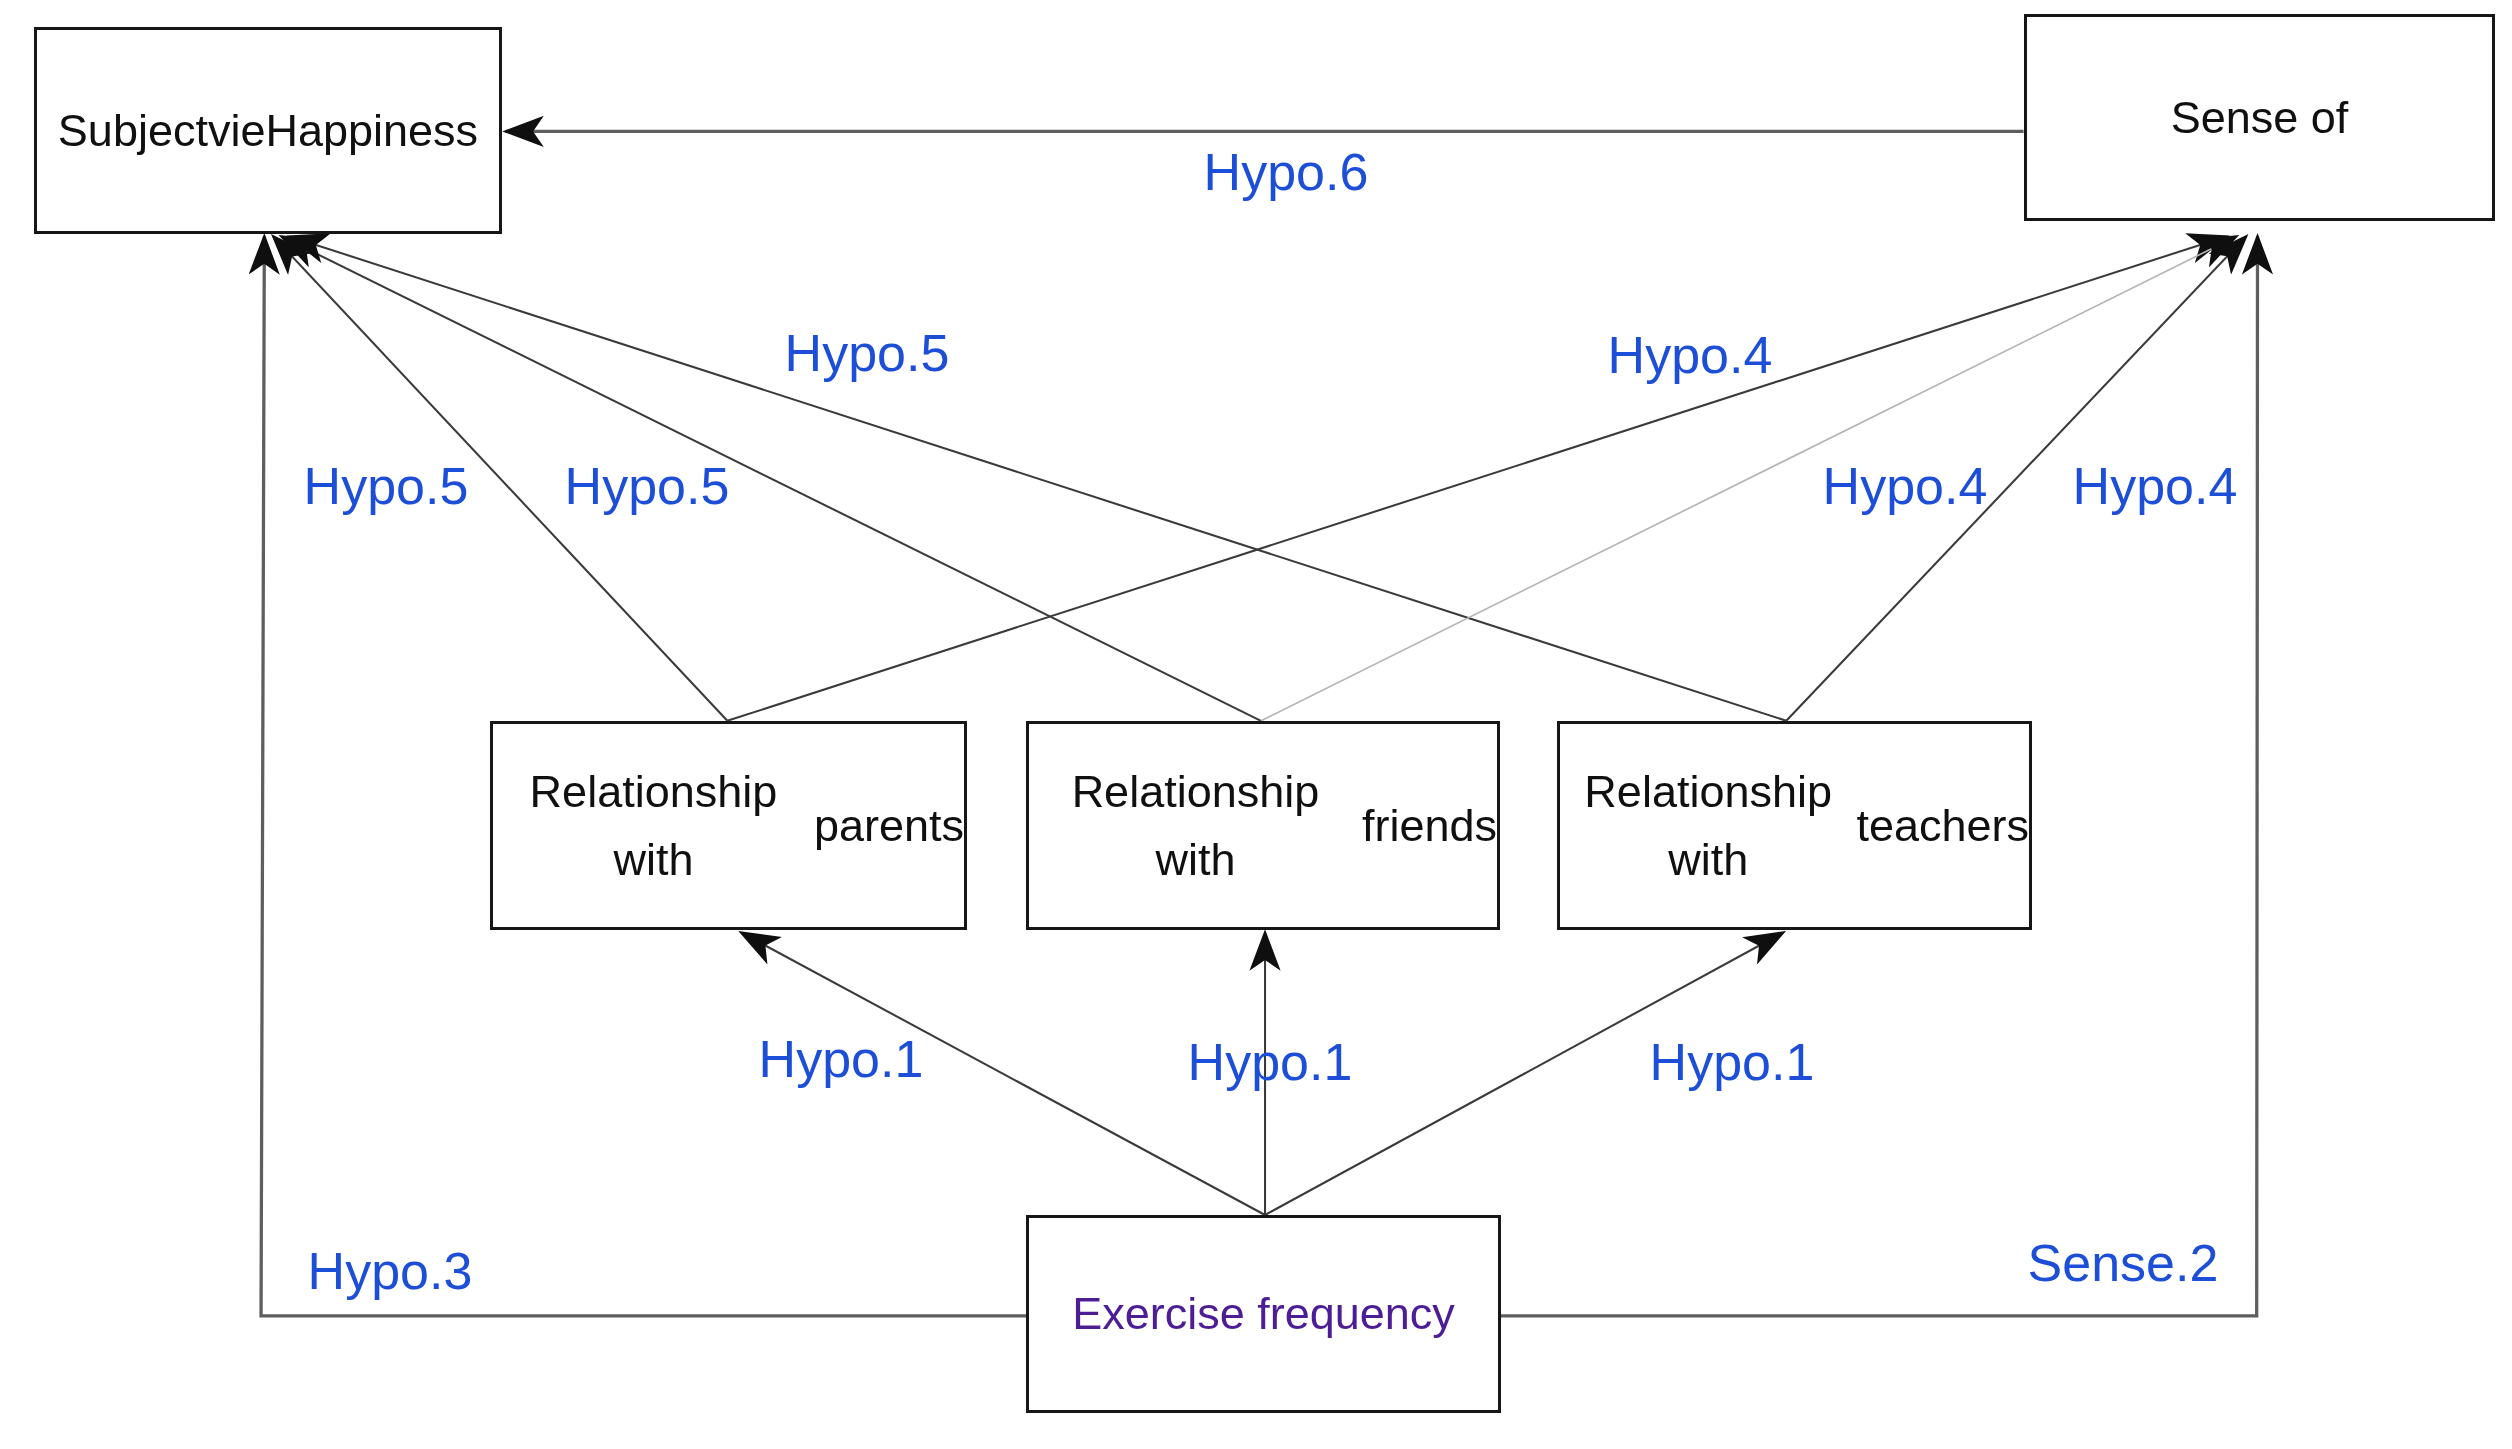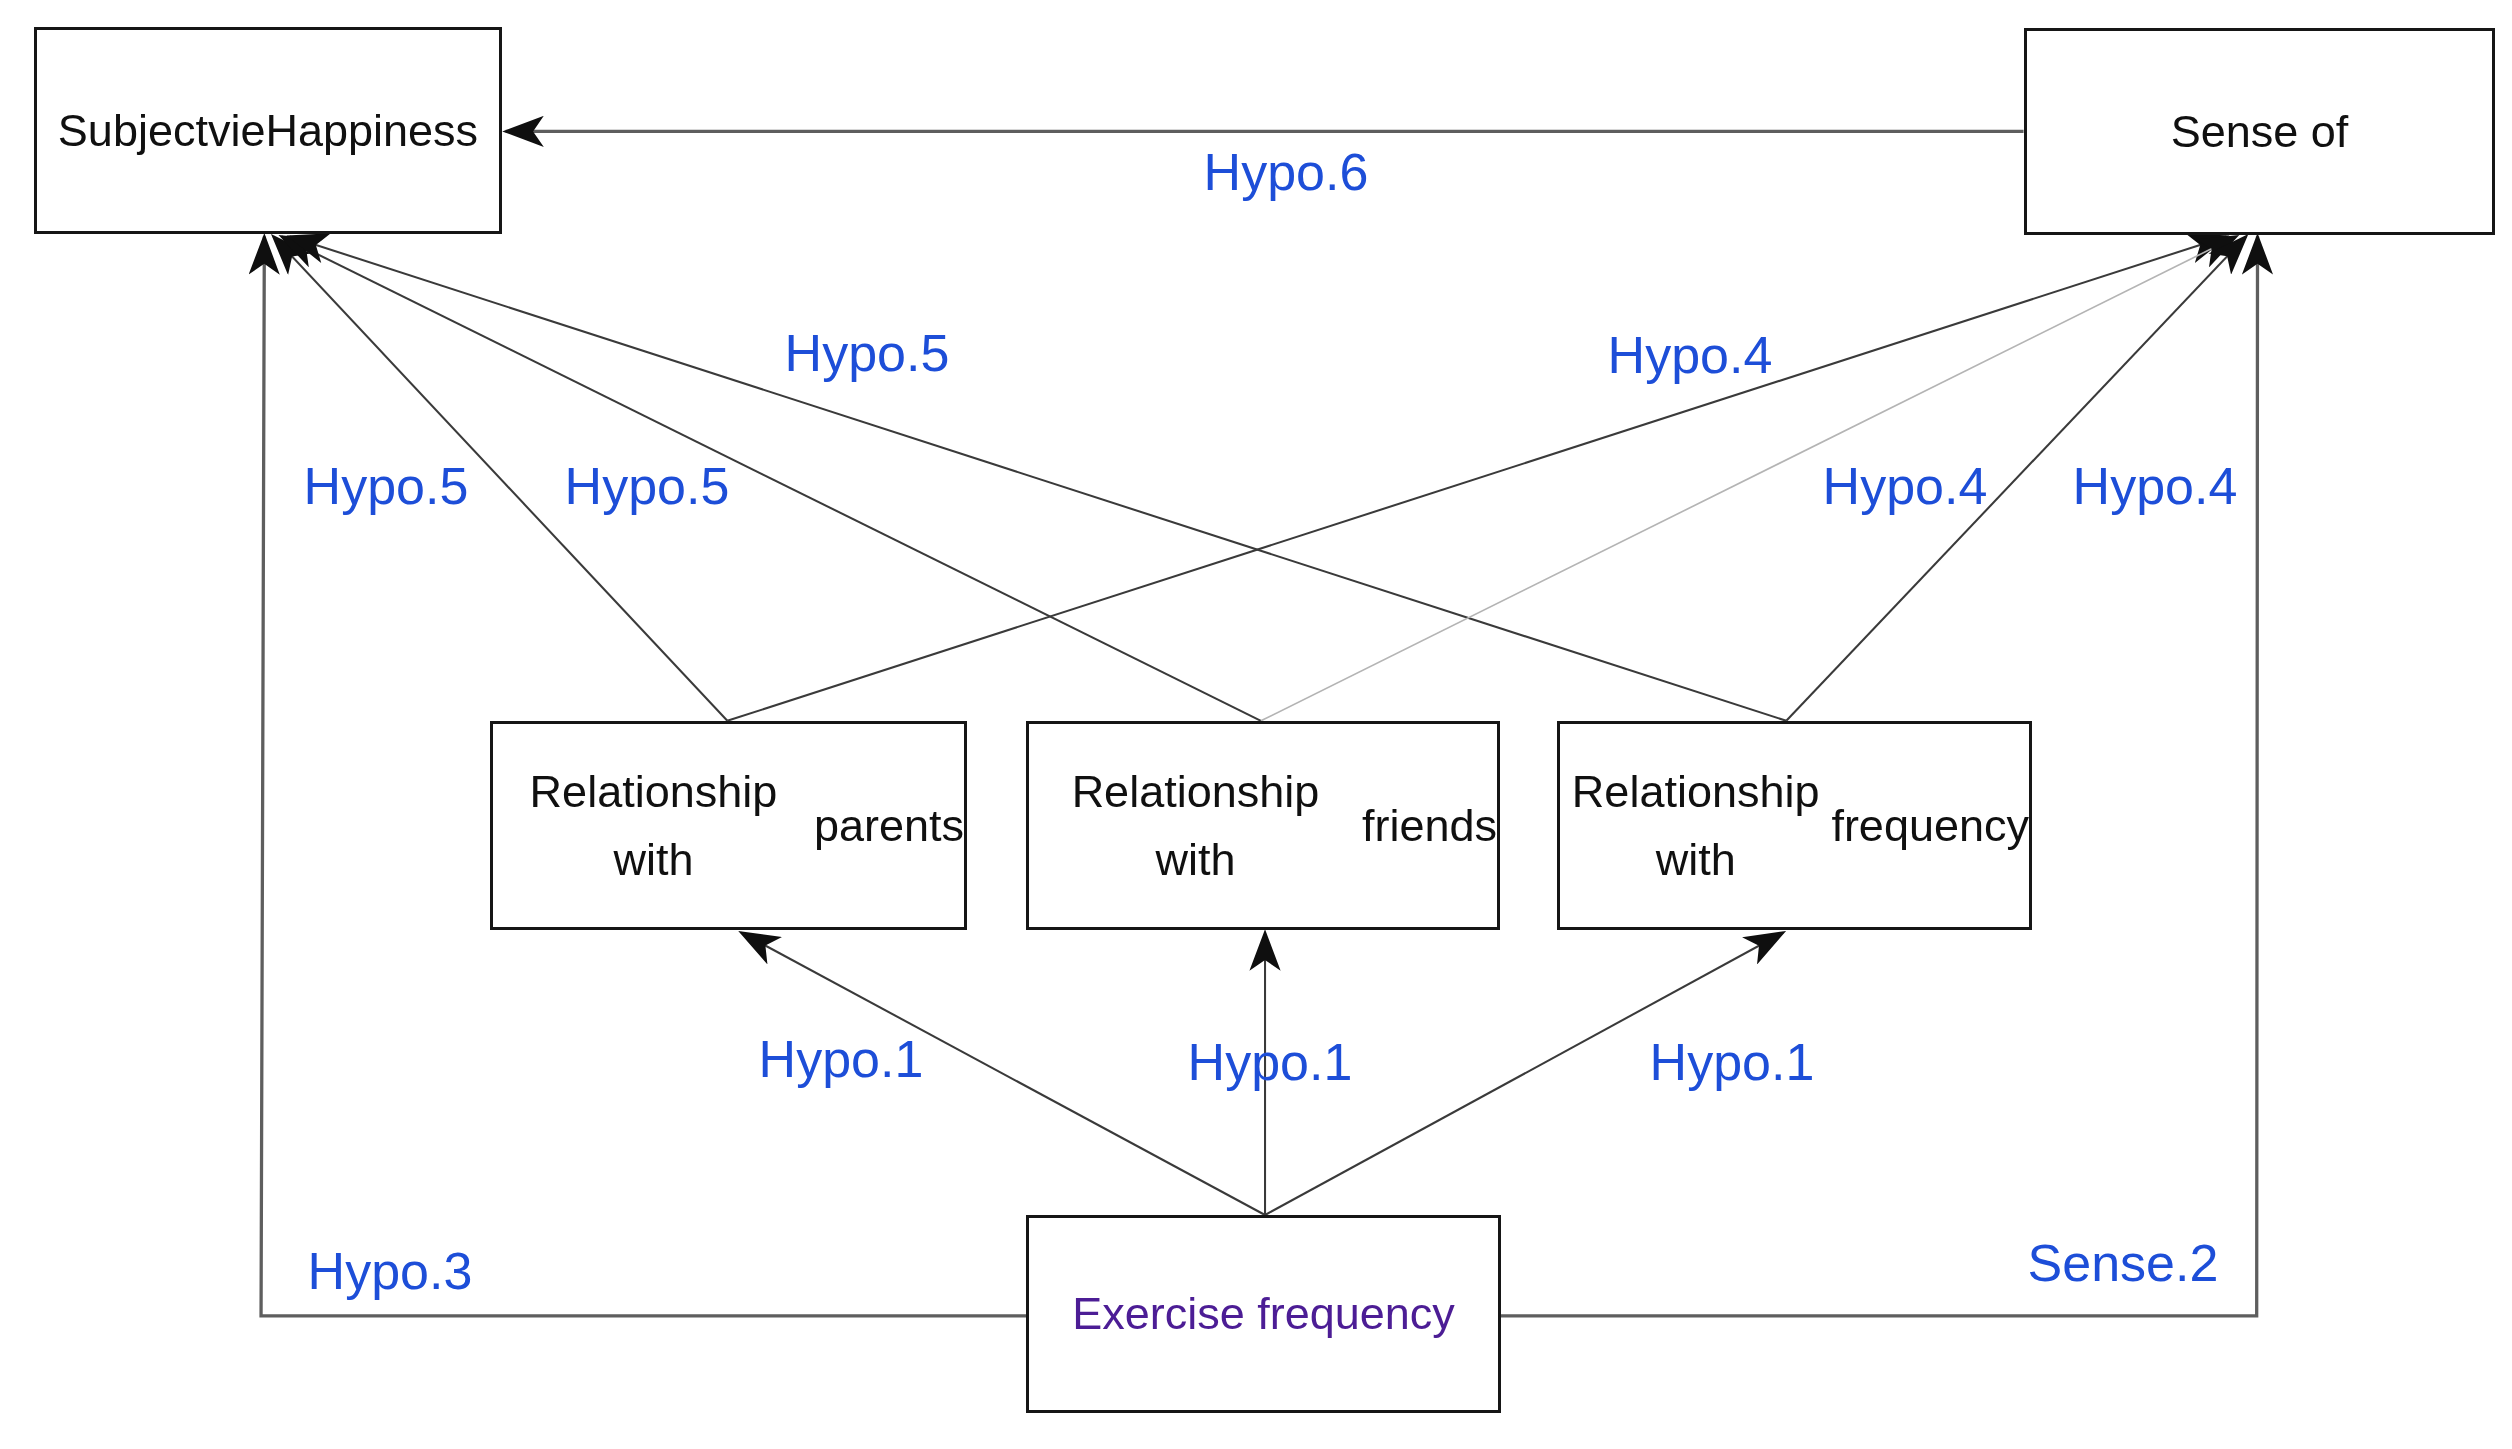--- a/index.html
+++ b/index.html
@@ -61,37 +61,37 @@
         <polyline points="1541,1480 1541,1136" fill="none" stroke="#3a3a3a" stroke-width="2.5" marker-end="url(#arrowhead)"></polyline>
         <polyline points="1541,1480 2172,1136" fill="none" stroke="#3a3a3a" stroke-width="2.5" marker-end="url(#arrowhead)"></polyline>
       </g>
   </svg>
 
   <div class="node" style="left: 34px; top: 27px; width: 468px; height: 207px; border-color: rgb(22, 22, 22); background: rgb(255, 255, 255); color: rgb(16, 16, 16);">
     <span>Subjectvie</span>
     <span>Happiness</span>
   </div>
 
-  <div class="node" style="left: 2024px; top: 28px; width: 471px; height: 207px; border-color: rgb(22, 22, 22); background: rgb(255, 255, 255); color: rgb(16, 16, 16);">
+  <div class="node" style="left: 2024px; top: 14px; width: 471px; height: 207px; border-color: rgb(22, 22, 22); background: rgb(255, 255, 255); color: rgb(16, 16, 16);">
     <span>Sense of</span>
   </div>
 
   <div class="node" style="left: 490px; top: 721px; width: 477px; height: 209px; border-color: rgb(22, 22, 22); background: rgb(255, 255, 255); color: rgb(16, 16, 16);">
     <span>Relationship with</span>
     <span>parents</span>
   </div>
 
   <div class="node" style="left: 1026px; top: 721px; width: 474px; height: 209px; border-color: rgb(22, 22, 22); background: rgb(255, 255, 255); color: rgb(16, 16, 16);">
     <span>Relationship with</span>
     <span>friends</span>
   </div>
 
   <div class="node" style="left: 1557px; top: 721px; width: 475px; height: 209px; border-color: rgb(22, 22, 22); background: rgb(255, 255, 255); color: rgb(16, 16, 16);">
     <span>Relationship with</span>
-    <span>frequency</span>
+    <span>teachers</span>
   </div>
 
   <div class="node" style="left: 1026px; top: 1215px; width: 475px; height: 198px; border-color: rgb(22, 22, 22); background: rgb(255, 255, 255); color: #4c1d95;">
     <span>Exercise frequency</span>
 
   </div>
 
 <div class="edge-label" style="left: 1286px; top: 172px;">Hypo.6</div>
     <div class="edge-label" style="left: 386px; top: 486px;">Hypo.5</div>
     <div class="edge-label" style="left: 647px; top: 486px;">Hypo.5</div>

